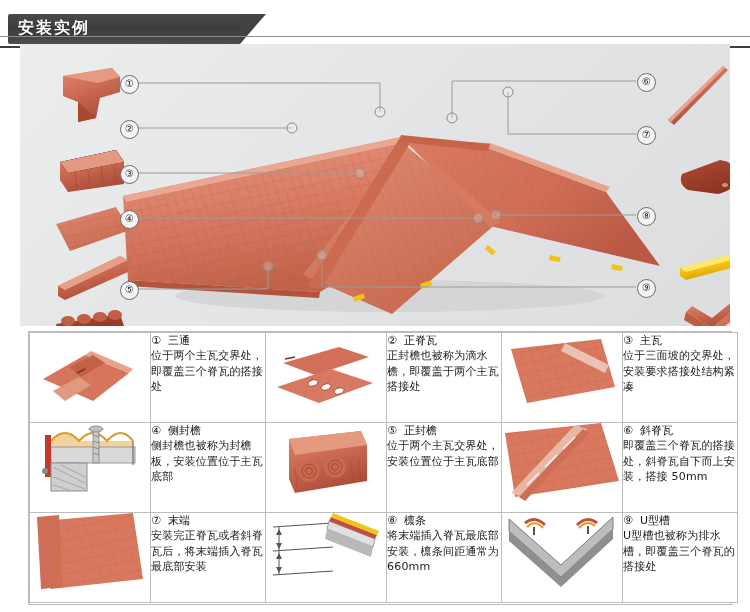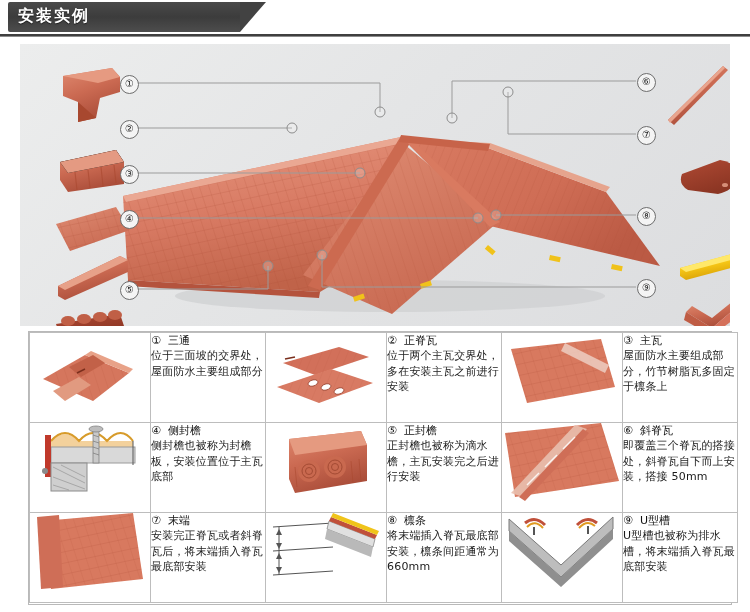--- a/index.html
+++ b/index.html
@@ -3,21 +3,21 @@
 <meta charset="utf-8">
 <style>
   html,body{margin:0;padding:0;}
   body{
     width:750px;height:612px;
     background:#ffffff;
     font-family:"DejaVu Sans","Liberation Sans",sans-serif;
     overflow:hidden;position:relative;
   }
   
-  .header{position:absolute;left:0;top:0;width:750px;height:36px;border-radius:18px;}
+  .header{position:absolute;left:0;top:12px;width:750px;height:36px;border-radius:18px;}
   .header-tab{
     position:absolute;left:8px;top:2px;width:232px;height:30px;
     background:linear-gradient(180deg,#4a4a4a 0%,#3c3c3c 50%,#4d4d4d 100%);
     border-radius:2px 0 0 2px;
   }
   .header-tab:after{
     content:"";position:absolute;right:-26px;top:0;
     border-left:26px solid #424242;border-bottom:30px solid transparent;
   }
   .header-title{
@@ -265,57 +265,57 @@
         <polygon points="36,34 60,22 72,30 48,44" fill="#c26148"></polygon>
         <polygon points="22,56 48,44 60,52 34,66" fill="#e0leading" opacity="0"></polygon>
         <polygon points="20,58 46,44 58,52 32,68" fill="#e19a80"></polygon>
         <path d="M44 40 L52 36" stroke="#7a2f1d" stroke-width="1.4"></path>
       </svg>
     </td>
     <td class="txt-cell">
       <div class="cell-title">
         <span class="cnum">①</span><span>三通</span>
       </div>
-      <div class="cell-desc">位于三面坡的交界处，屋面防水主要组成部分</div>
+      <div class="cell-desc">位于两个主瓦交界处，即覆盖三个脊瓦的搭接处</div>
     </td>
 
     <td class="img-cell">
       <svg class="thumb" viewBox="0 0 114 82">
         <polygon points="14,30 70,14 100,24 46,42" fill="#d2705a"></polygon>
         <polygon points="14,30 70,14 100,24 46,42" fill="url(#ribs2)" opacity=".45"></polygon>
         <polygon points="8,54 62,36 104,50 50,70" fill="#d87a63"></polygon>
         <polygon points="8,54 62,36 104,50 50,70" fill="url(#ribs2)" opacity=".45"></polygon>
         <g fill="#ffffff" stroke="#9a4532" stroke-width=".8">
           <ellipse cx="44" cy="50" rx="5" ry="3" transform="rotate(-18 44 50)"></ellipse>
           <ellipse cx="57" cy="54" rx="5" ry="3" transform="rotate(-18 57 54)"></ellipse>
           <ellipse cx="70" cy="58" rx="5" ry="3" transform="rotate(-18 70 58)"></ellipse>
         </g>
         <path d="M16 26 L26 24" stroke="#7a2f1d" stroke-width="1.6"></path>
       </svg>
     </td>
     <td class="txt-cell">
       <div class="cell-title">
         <span class="cnum">②</span><span>正脊瓦</span>
       </div>
-      <div class="cell-desc">位于两个主瓦交界处，多在安装主瓦之前进行安装</div>
+      <div class="cell-desc">正封檐也被称为滴水檐，即覆盖于两个主瓦搭接处</div>
     </td>
 
     <td class="img-cell">
       <svg class="thumb" viewBox="0 0 114 82">
         <polygon points="6,16 96,6 110,54 22,70" fill="#d8795f"></polygon>
         <polygon points="6,16 96,6 110,54 22,70" fill="url(#rows1)"></polygon>
         <polygon points="6,16 96,6 110,54 22,70" fill="url(#ribs)" opacity=".55"></polygon>
         <polygon points="60,10 104,32 100,40 56,18" fill="#f0d9cf" opacity=".75"></polygon>
       </svg>
     </td>
     <td class="txt-cell">
       <div class="cell-title">
         <span class="cnum">③</span><span>主瓦</span>
       </div>
-      <div class="cell-desc">屋面防水主要组成部分，竹节树脂瓦多固定于檩条上</div>
+      <div class="cell-desc">位于三面坡的交界处，安装要求搭接处结构紧凑</div>
     </td>
   </tr>
 
   <tr>
     <td class="img-cell">
       <svg class="thumb" viewBox="0 0 114 82">
         <rect x="0" y="0" width="114" height="82" fill="#ffffff"></rect>
         <path d="M18 18 Q32 2 46 18 Q60 2 74 18 Q88 2 100 18" fill="none" stroke="#d79b2a" stroke-width="2"></path>
         <path d="M18 18 Q32 4 46 18 L100 18 L100 24 L18 24 Z" fill="#e8a33a" opacity=".5"></path>
         <rect x="18" y="24" width="84" height="16" fill="#d9d9d9" stroke="#9a9a9a" stroke-width="1"></rect>
@@ -366,21 +366,21 @@
           <line x1="82" y1="38" x2="84" y2="60"></line>
                 <line x1="90" y1="36" x2="92" y2="58"></line>
           <line x1="26" y1="44" x2="28" y2="64"></line>
         </g>
       </svg>
     </td>
     <td class="txt-cell">
       <div class="cell-title">
         <span class="cnum">⑤</span><span>正封檐</span>
       </div>
-      <div class="cell-desc">正封檐也被称为滴水檐，主瓦安装完之后进行安装</div>
+      <div class="cell-desc">位于两个主瓦交界处，安装位置位于主瓦底部</div>
     </td>
 
     <td class="img-cell">
       <svg class="thumb" viewBox="0 0 114 82">
         <polygon points="0,10 96,0 114,58 10,74" fill="#d8795f"></polygon>
         <polygon points="0,10 96,0 114,58 10,74" fill="url(#rows1)"></polygon>
         <polygon points="0,10 96,0 114,58 10,74" fill="url(#ribs)" opacity=".5"></polygon>
         <polygon points="6,70 70,2 82,6 18,74" fill="#e9bfae" opacity=".9"></polygon>
         <polygon points="14,74 78,6 84,10 20,78" fill="#cf6e57"></polygon>
         <g stroke="#ffffff" stroke-width="1.4" opacity=".85">
@@ -455,21 +455,21 @@
         <g fill="#555">
           <rect x="28" y="14" width="2" height="8"></rect>
                 <rect x="82" y="13" width="2" height="8"></rect>
         </g>
       </svg>
     </td>
     <td class="txt-cell">
       <div class="cell-title">
         <span class="cnum">⑨</span><span>U型槽</span>
       </div>
-      <div class="cell-desc">U型槽也被称为排水槽，将末端插入脊瓦最底部安装</div>
+      <div class="cell-desc">U型槽也被称为排水槽，即覆盖三个脊瓦的搭接处</div>
     </td>
   </tr>
 </tbody>
     </table>
 </div>
 
 <div class="watermark">
   
 </div>
 

